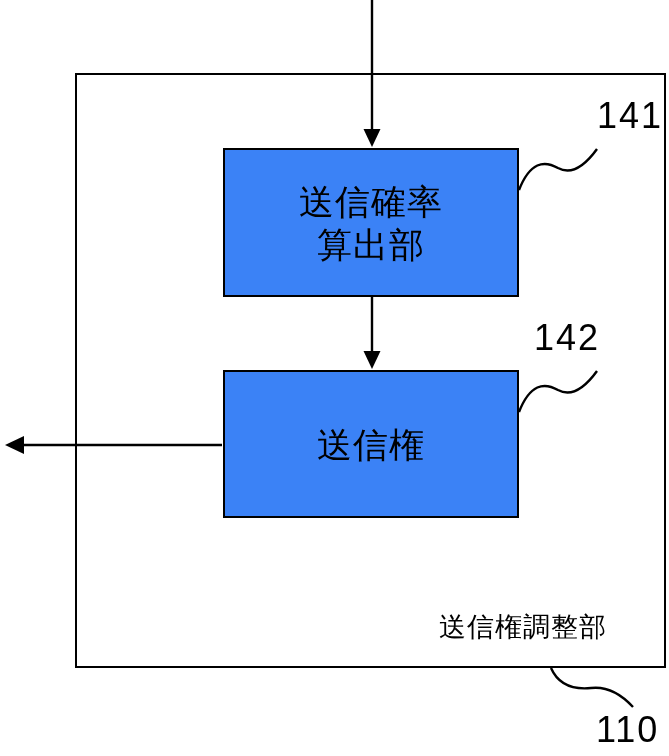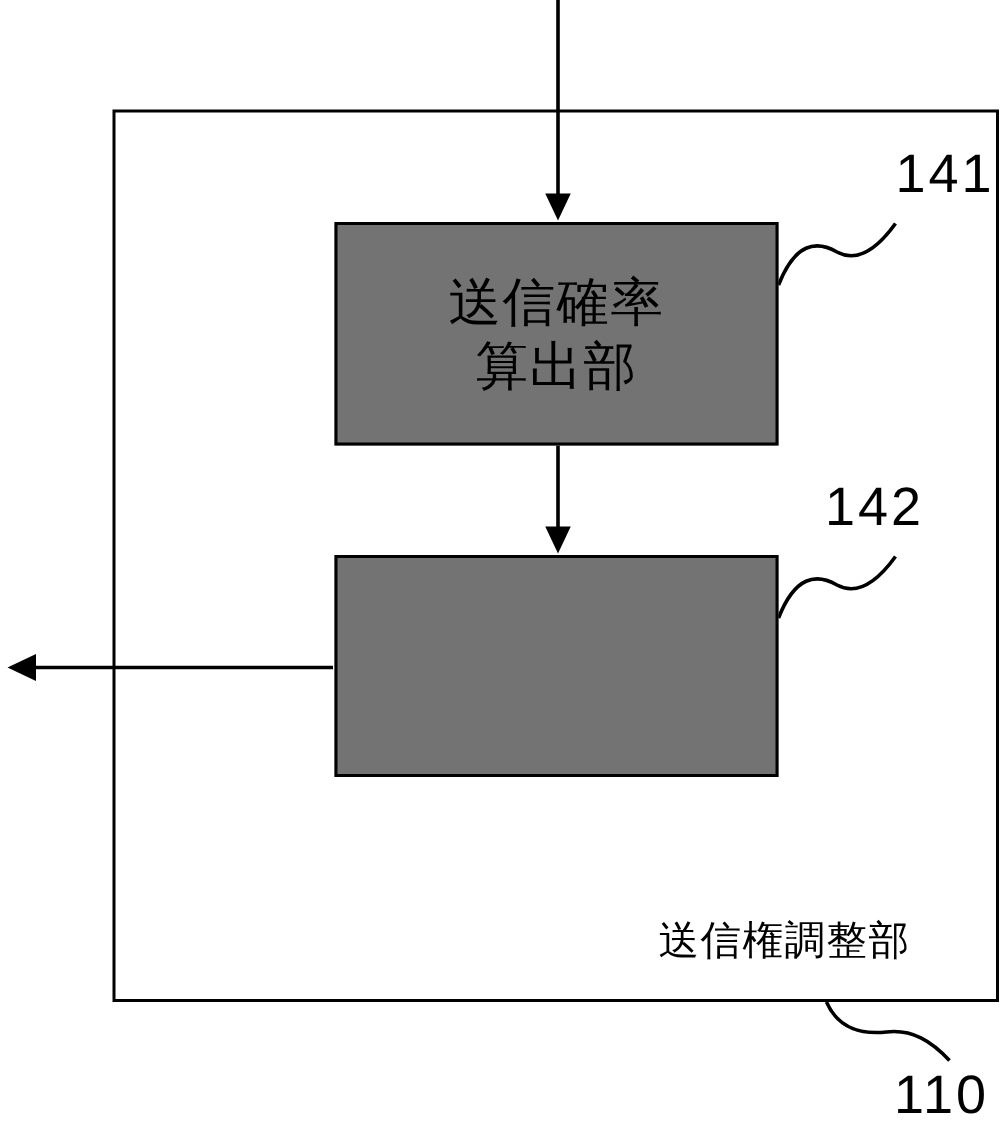--- a/index.html
+++ b/index.html
@@ -30,42 +30,42 @@
     left: 75px; top: 73px;
     width: 591px; height: 595px;
     border: 2px solid #000000;
     background: transparent;
   }
   .block {
     position: absolute;
     left: 223px;
     width: 296px;
     border: 2px solid #000000;
-    background: #737373;
+    background: #3b82f6;
     display: flex;
     flex-direction: column;
     align-items: center;
     justify-content: center;
     text-align: center;
     font-size: 35px;
     letter-spacing: 1px;
     line-height: 43px;
   }
   .block-1 { top: 148px; height: 149px; }
   .block-2 { top: 370px; height: 148px; }
   .block span { display: block; }
   .ref-label {
     position: absolute;
     font-size: 36px;
     letter-spacing: 2px;
     line-height: 1;
     white-space: nowrap;
   }
   .ref-141 { left: 554px; top: 98px; margin-left: 43px; }
-  .ref-142 { left: 550px; top: 320px; }
+  .ref-142 { left: 534px; top: 320px; }
   .ref-140 { left: 596px; top: 712px; }
   .outer-label {
     position: absolute;
     left: 439px; top: 606px;
     font-size: 27px;
     letter-spacing: 1px;
     line-height: 43px;
     white-space: nowrap;
   }
 </style>
@@ -91,20 +91,21 @@
   </svg>
 
   <div class="outer-box"></div>
 
   <div class="block block-1">
     <span>送信確率</span>
     <span>算出部</span>
   </div>
 
   <div class="block block-2">
+    <span>送信権</span>
   </div>
 
   <div class="ref-label ref-141">141</div>
   <div class="ref-label ref-142">142</div>
   <div class="ref-label ref-140">110</div>
 
   <div class="outer-label">送信権調整部</div>
 
 </div>
 

